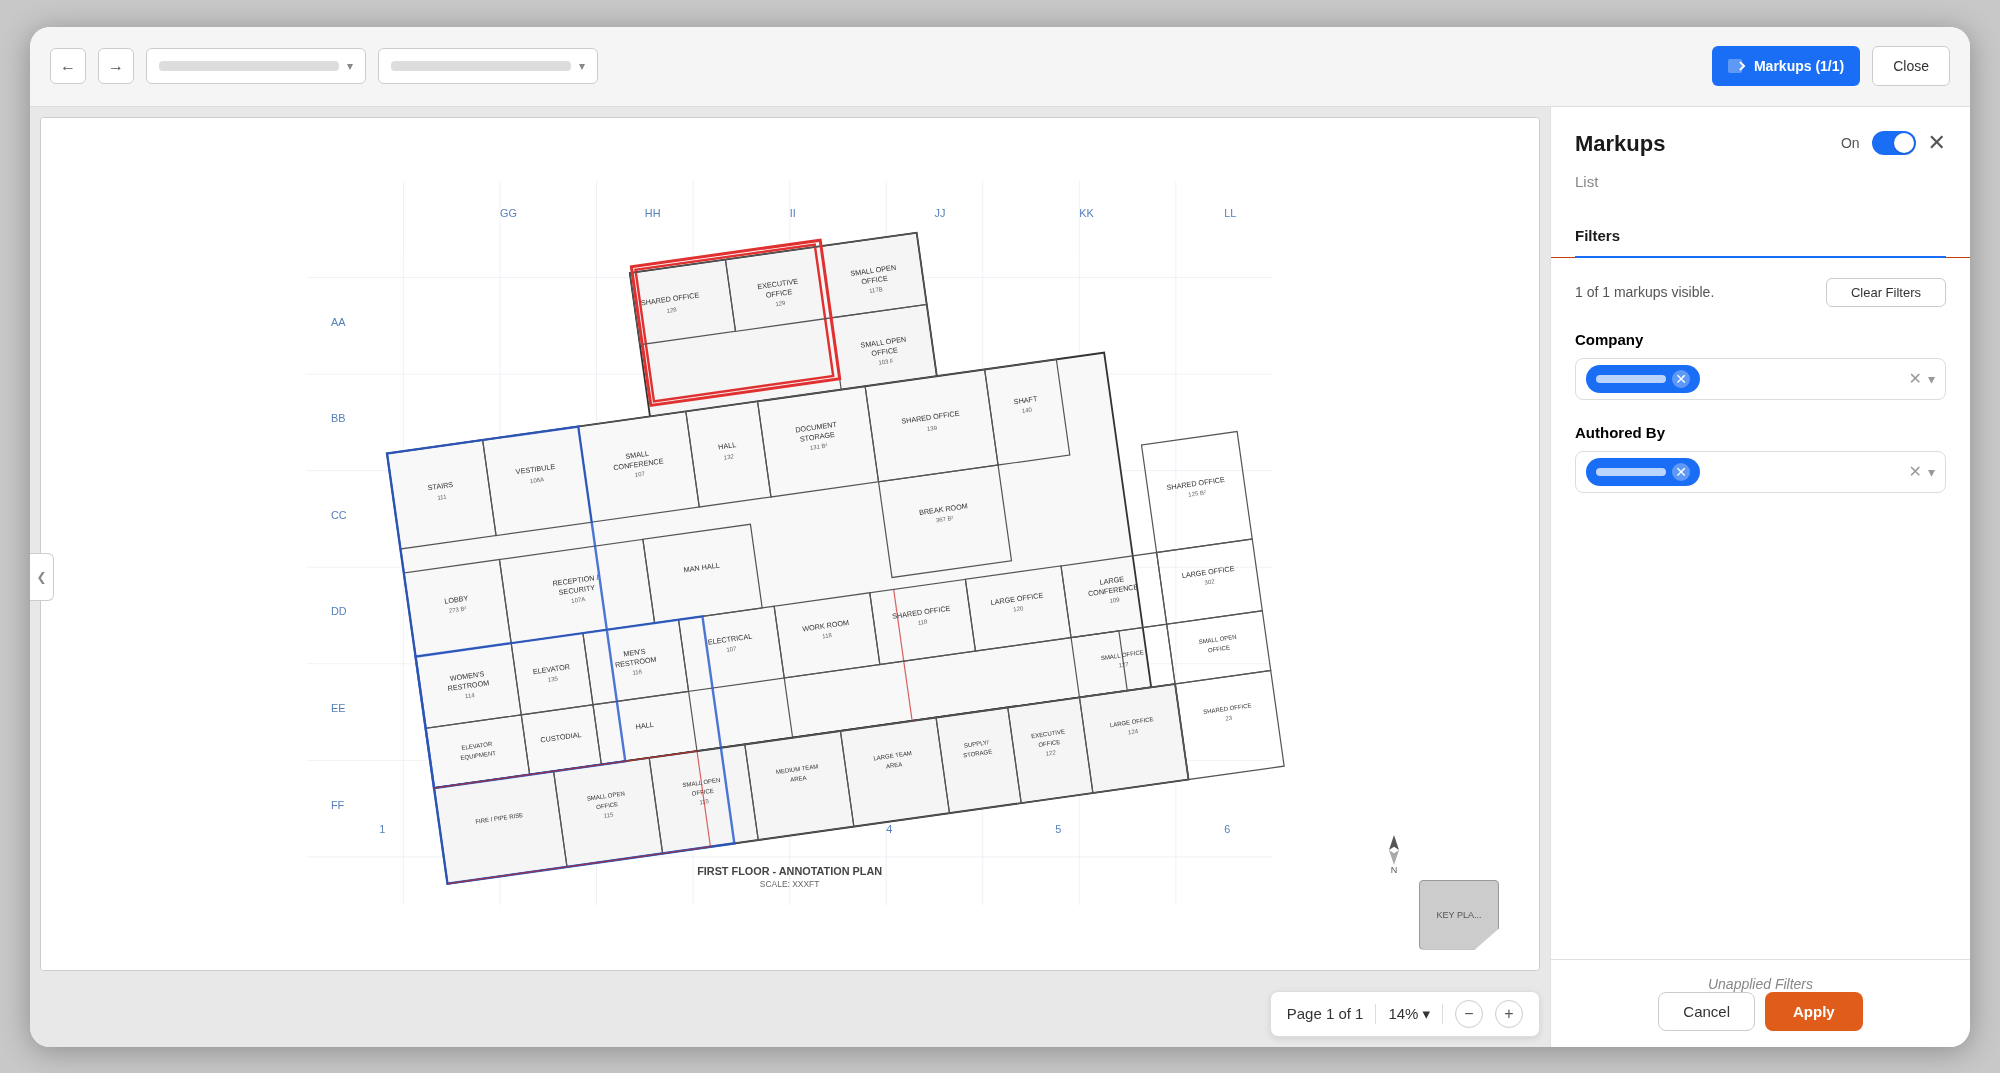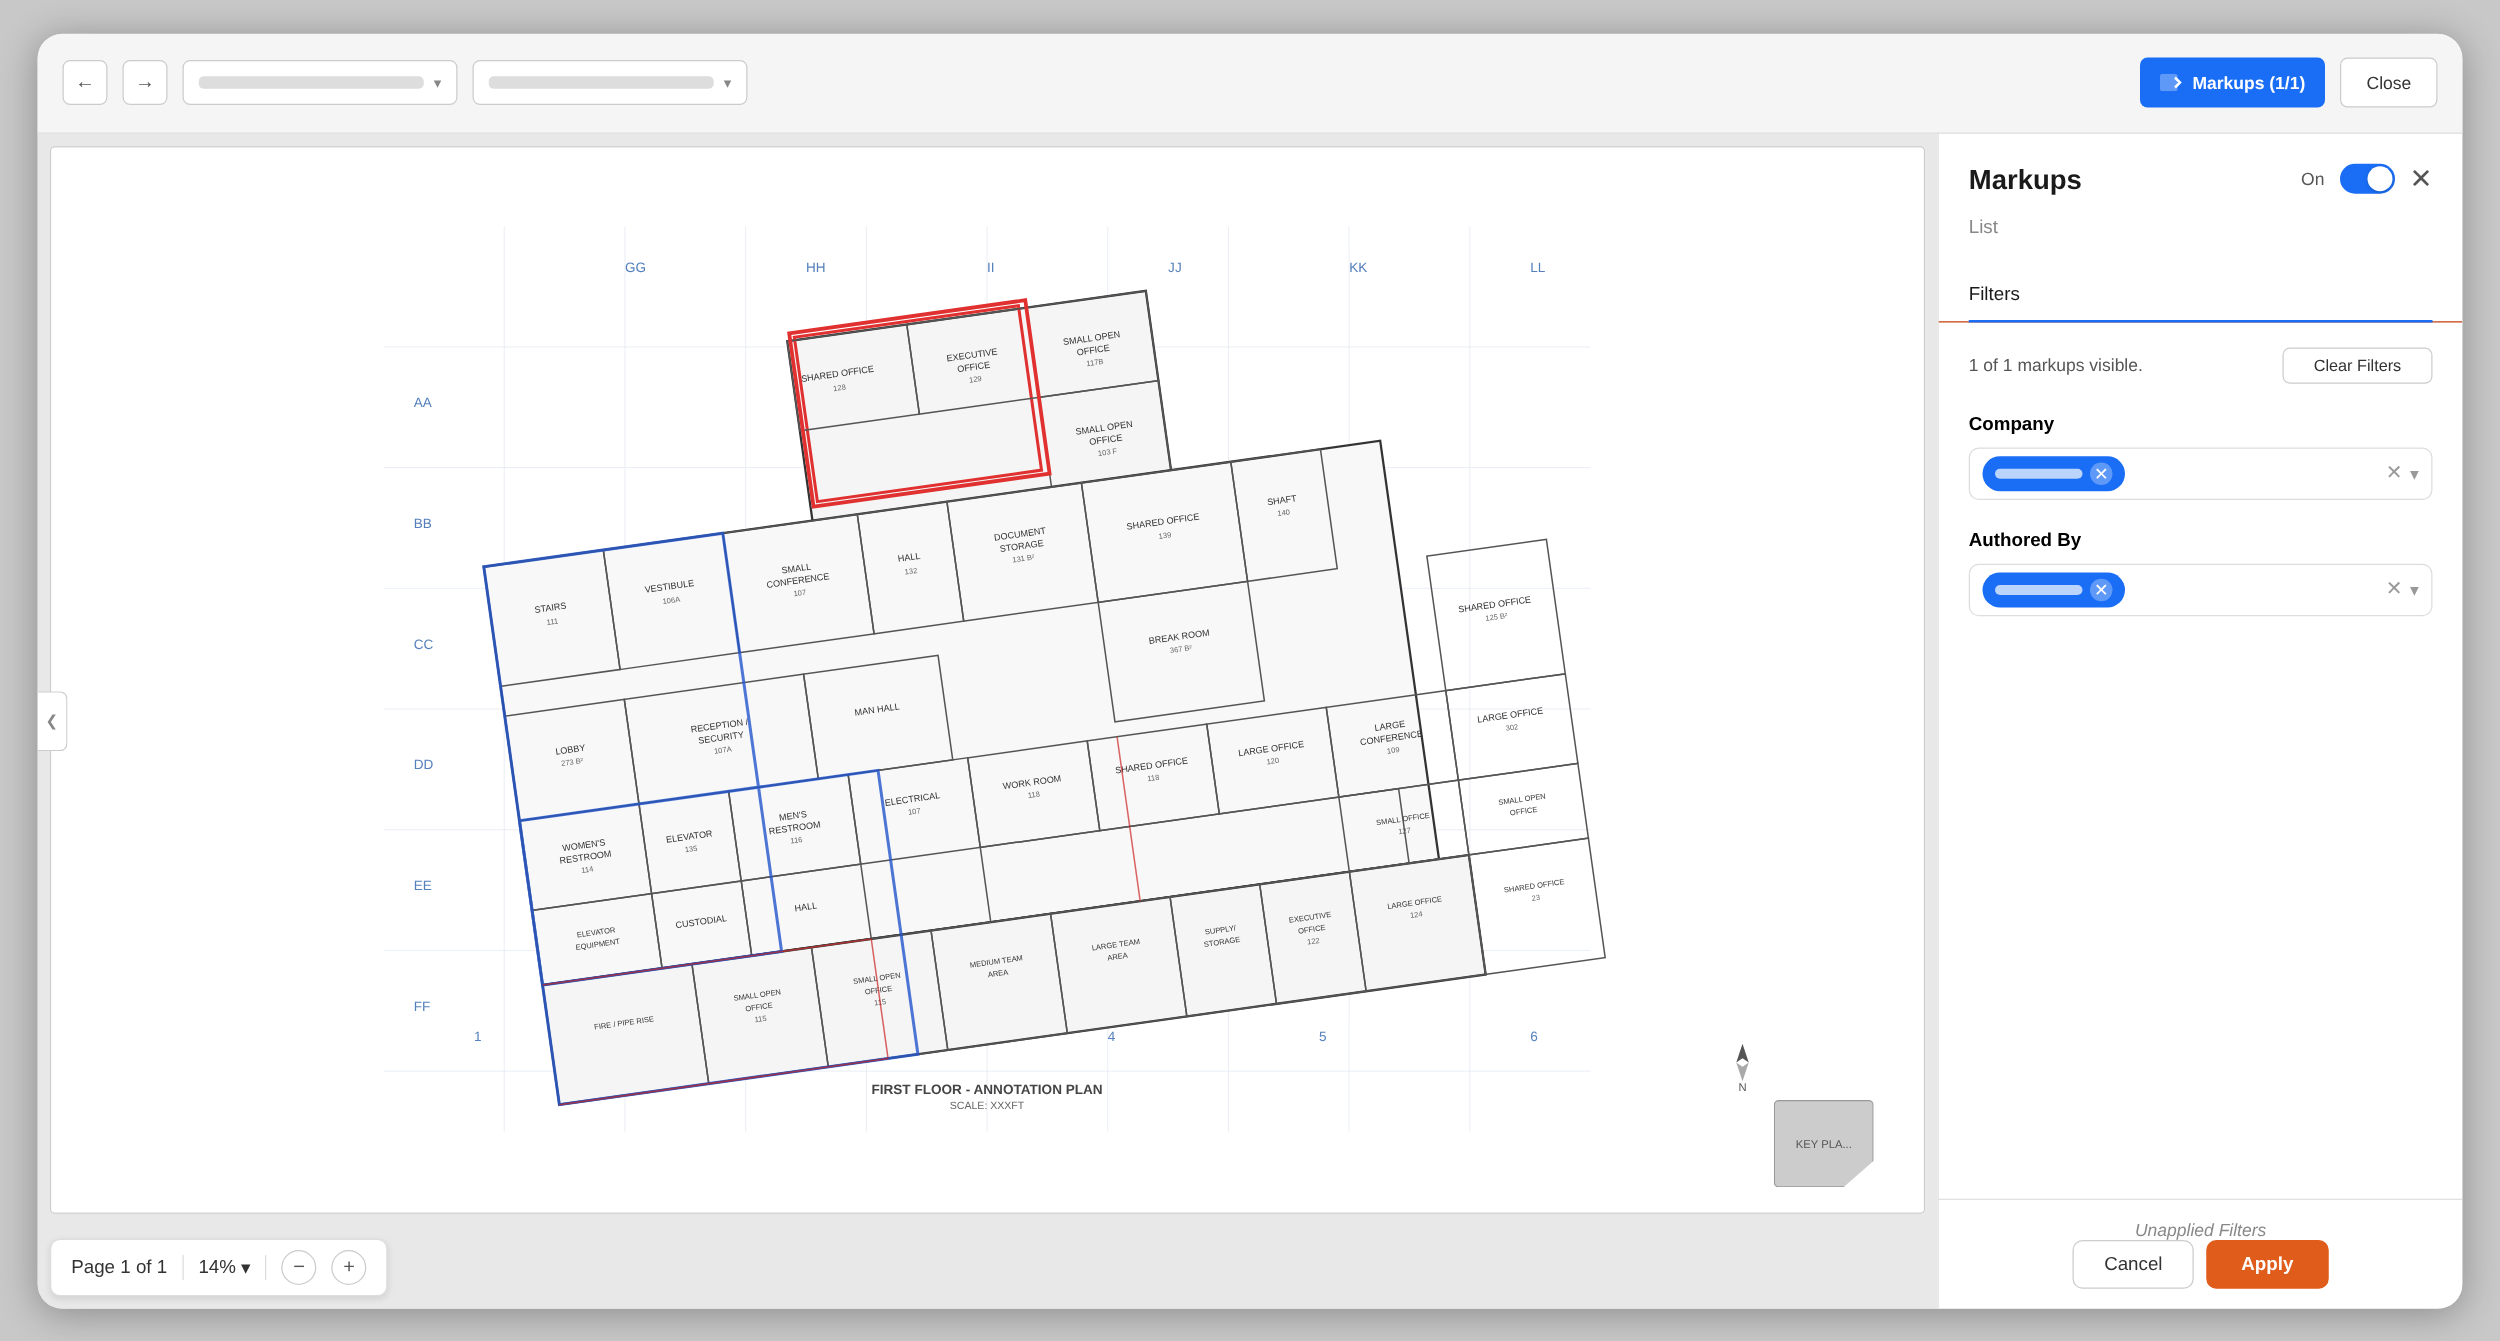--- a/index.html
+++ b/index.html
@@ -147,21 +147,21 @@
       justify-content: center;
       cursor: pointer;
       z-index: 10;
       color: #888;
       font-size: 12px;
     }
 
     
     .bottom-toolbar {
       display: flex;
-      justify-content: flex-start;
+      justify-content: flex-end;
       align-items: center;
       padding: 10px;
       gap: 0;
     }
 
     .page-controls {
       background: white;
       border: 1px solid #ddd;
       border-radius: 8px;
       display: flex;
@@ -282,21 +282,21 @@
       font-size: 15px;
       padding-bottom: 12px;
       cursor: pointer;
       color: #888;
       border-bottom: 2px solid transparent;
       margin-bottom: -1px;
     }
 
     .tab-item.active {
       color: #1a1a1a;
-      font-weight: 400;
+      font-weight: 700;
       border-bottom: 2px solid #1a6ef5;
     }
 
     
     .panel-body {
       flex: 1;
       padding: 20px 24px;
       overflow-y: auto;
     }
 

